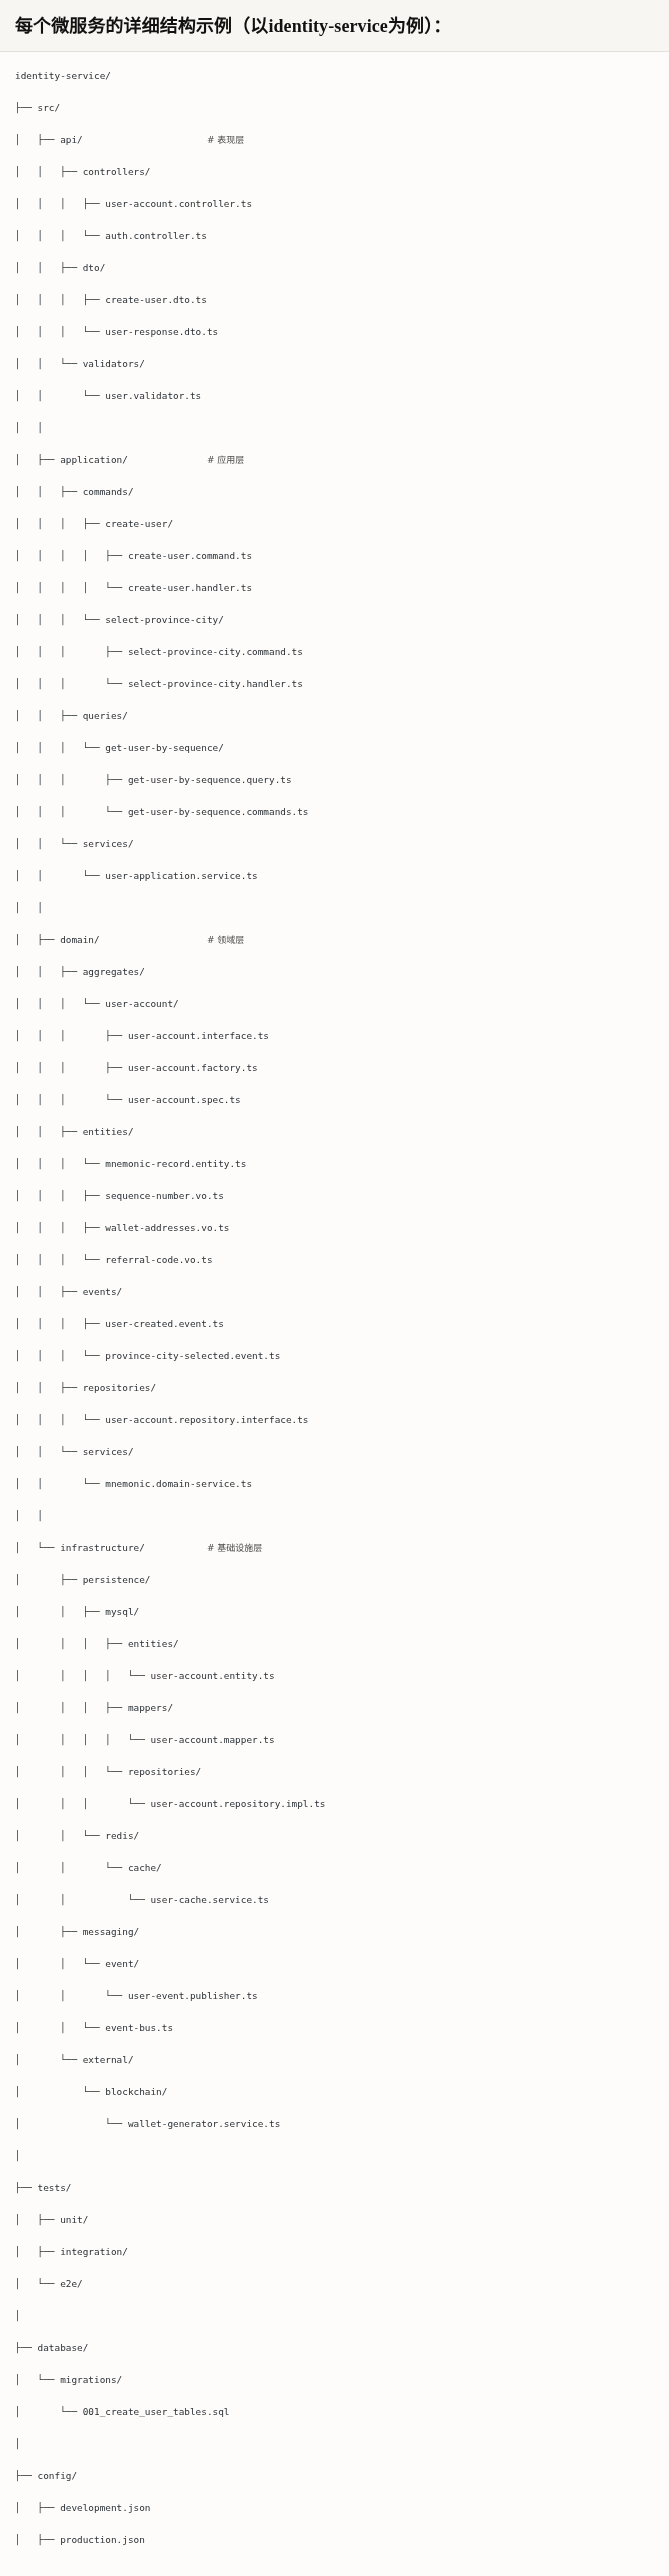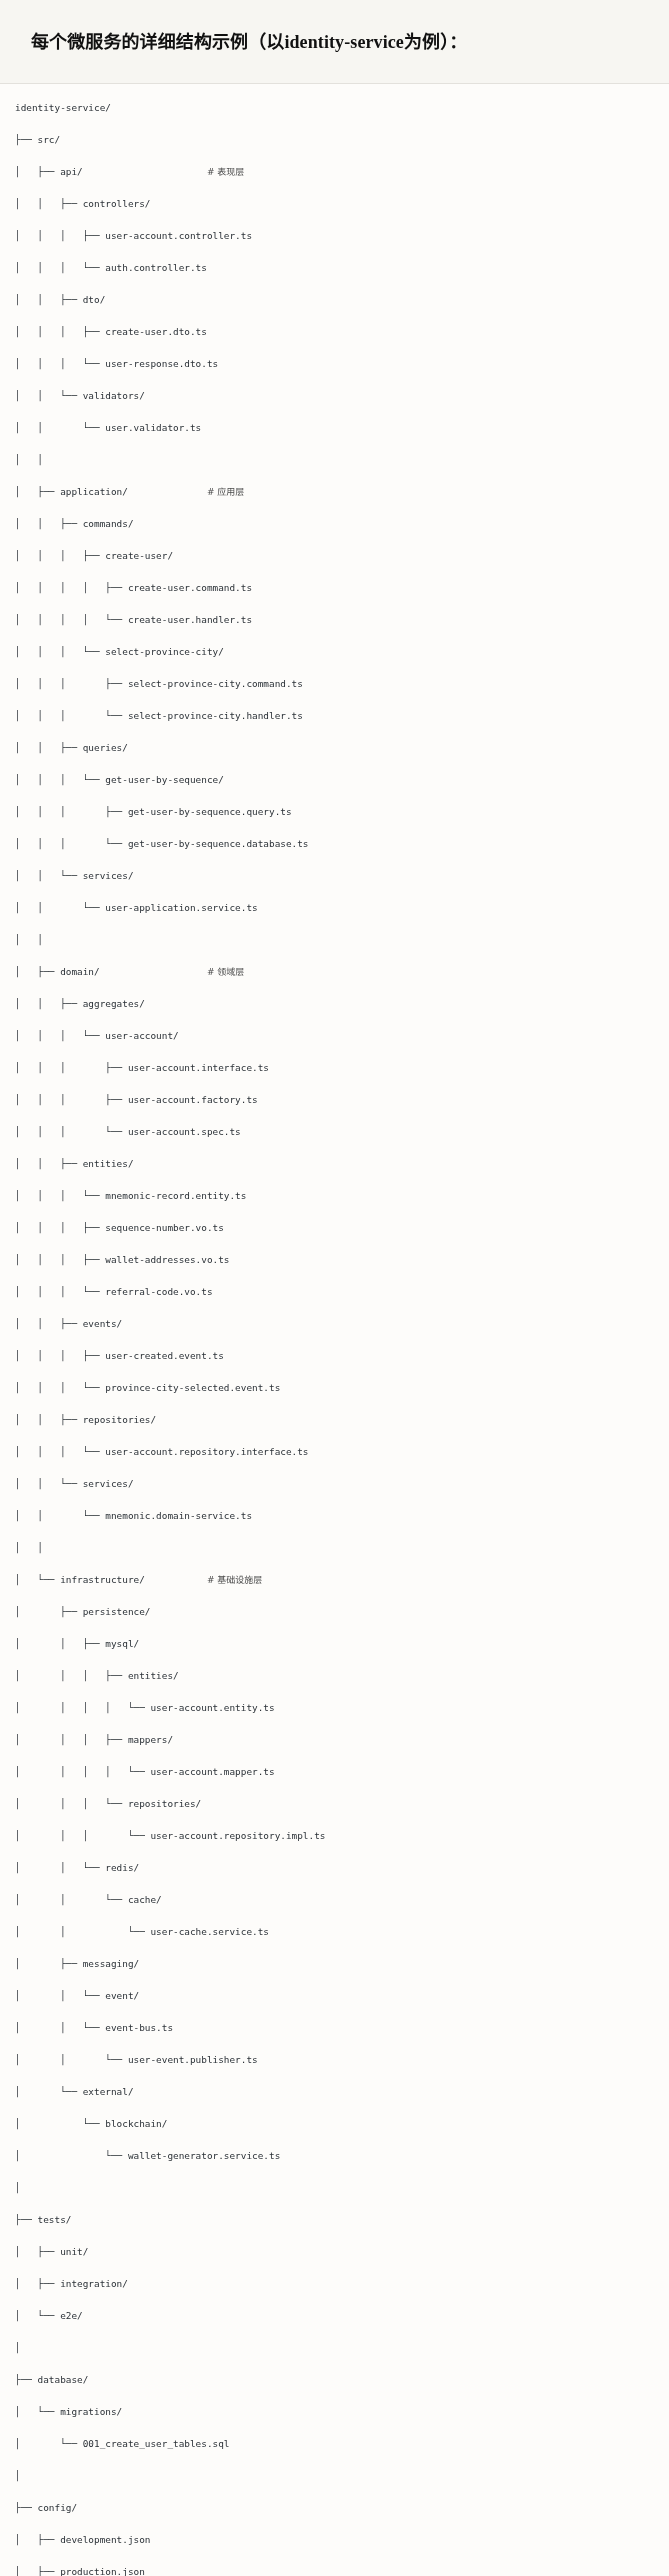--- a/index.html
+++ b/index.html
@@ -27,21 +27,21 @@
     border-bottom: 0.6px solid #e3e1dc;
     box-sizing: border-box;
   }
   .header-title {
     font-family: "Liberation Serif", "DejaVu Serif", serif;
     font-weight: bold;
     font-size: 18px;
     line-height: 1.35;
     letter-spacing: 0.1px;
     color: #111111;
-    margin: 16px;
+    margin: 0;
   }
 
   
   .tree-block {
     background: #fdfcfa;
     padding: 16.3px 15px 19px 15px;
     box-sizing: border-box;
     border-bottom: 0.6px solid #e3e1dc;
   }
   .tree {
@@ -94,21 +94,21 @@
 <span class="tree-row"><span class="tree-glyph">│   │   ├── commands/</span></span>
 <span class="tree-row"><span class="tree-glyph">│   │   │   ├── create-user/</span></span>
 <span class="tree-row"><span class="tree-glyph">│   │   │   │   ├── create-user.command.ts</span></span>
 <span class="tree-row"><span class="tree-glyph">│   │   │   │   └── create-user.handler.ts</span></span>
 <span class="tree-row"><span class="tree-glyph">│   │   │   └── select-province-city/</span></span>
 <span class="tree-row"><span class="tree-glyph">│   │   │       ├── select-province-city.command.ts</span></span>
 <span class="tree-row"><span class="tree-glyph">│   │   │       └── select-province-city.handler.ts</span></span>
 <span class="tree-row"><span class="tree-glyph">│   │   ├── queries/</span></span>
 <span class="tree-row"><span class="tree-glyph">│   │   │   └── get-user-by-sequence/</span></span>
 <span class="tree-row"><span class="tree-glyph">│   │   │       ├── get-user-by-sequence.query.ts</span></span>
-<span class="tree-row"><span class="tree-glyph">│   │   │       └── get-user-by-sequence.database.ts</span></span>
+<span class="tree-row"><span class="tree-glyph">│   │   │       └── get-user-by-sequence.commands.ts</span></span>
 <span class="tree-row"><span class="tree-glyph">│   │   └── services/</span></span>
 <span class="tree-row"><span class="tree-glyph">│   │       └── user-application.service.ts</span></span>
 <span class="tree-row"><span class="tree-glyph">│   │</span></span>
 <span class="tree-row"><span class="tree-glyph">│   ├── domain/</span>                   <span class="tree-comment"># 领域层</span></span>
 <span class="tree-row"><span class="tree-glyph">│   │   ├── aggregates/</span></span>
 <span class="tree-row"><span class="tree-glyph">│   │   │   └── user-account/</span></span>
 <span class="tree-row"><span class="tree-glyph">│   │   │       ├── user-account.interface.ts</span></span>
 <span class="tree-row"><span class="tree-glyph">│   │   │       ├── user-account.factory.ts</span></span>
 <span class="tree-row"><span class="tree-glyph">│   │   │       └── user-account.spec.ts</span></span>
 <span class="tree-row"><span class="tree-glyph">│   │   ├── entities/</span></span>
@@ -131,22 +131,22 @@
 <span class="tree-row"><span class="tree-glyph">│       │   │   │   └── user-account.entity.ts</span></span>
 <span class="tree-row"><span class="tree-glyph">│       │   │   ├── mappers/</span></span>
 <span class="tree-row"><span class="tree-glyph">│       │   │   │   └── user-account.mapper.ts</span></span>
 <span class="tree-row"><span class="tree-glyph">│       │   │   └── repositories/</span></span>
 <span class="tree-row"><span class="tree-glyph">│       │   │       └── user-account.repository.impl.ts</span></span>
 <span class="tree-row"><span class="tree-glyph">│       │   └── redis/</span></span>
 <span class="tree-row"><span class="tree-glyph">│       │       └── cache/</span></span>
 <span class="tree-row"><span class="tree-glyph">│       │           └── user-cache.service.ts</span></span>
 <span class="tree-row"><span class="tree-glyph">│       ├── messaging/</span></span>
 <span class="tree-row"><span class="tree-glyph">│       │   └── event/</span></span>
+<span class="tree-row"><span class="tree-glyph">│       │       └── user-event.publisher.ts</span></span>
 <span class="tree-row"><span class="tree-glyph">│       │   └── event-bus.ts</span></span>
-<span class="tree-row"><span class="tree-glyph">│       │       └── user-event.publisher.ts</span></span>
 <span class="tree-row"><span class="tree-glyph">│       └── external/</span></span>
 <span class="tree-row"><span class="tree-glyph">│           └── blockchain/</span></span>
 <span class="tree-row"><span class="tree-glyph">│               └── wallet-generator.service.ts</span></span>
 <span class="tree-row"><span class="tree-glyph">│</span></span>
 <span class="tree-row"><span class="tree-glyph">├── tests/</span></span>
 <span class="tree-row"><span class="tree-glyph">│   ├── unit/</span></span>
 <span class="tree-row"><span class="tree-glyph">│   ├── integration/</span></span>
 <span class="tree-row"><span class="tree-glyph">│   └── e2e/</span></span>
 <span class="tree-row"><span class="tree-glyph">│</span></span>
 <span class="tree-row"><span class="tree-glyph">├── database/</span></span>

